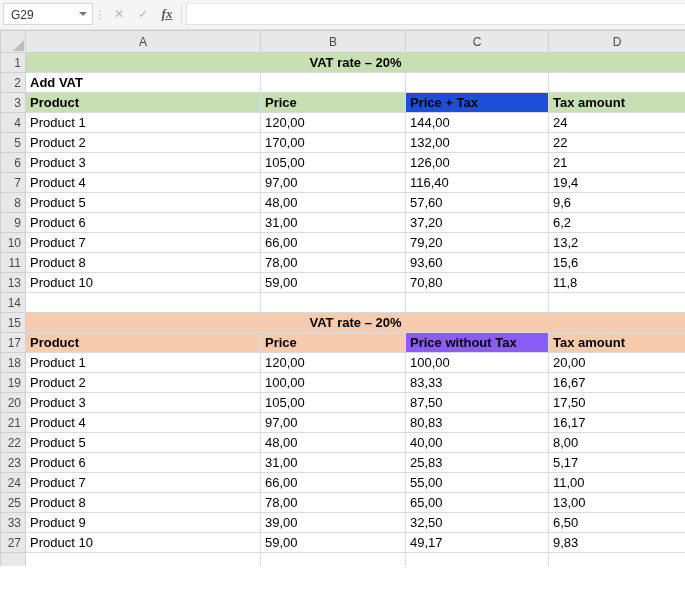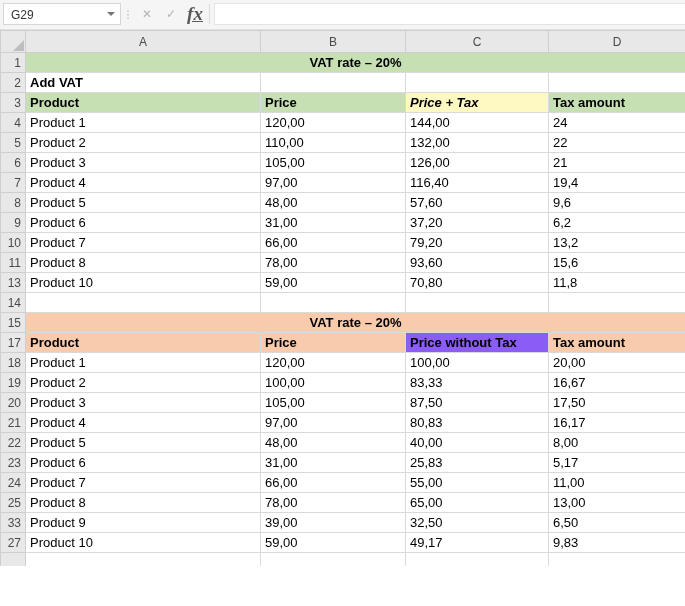--- a/index.html
+++ b/index.html
@@ -12,21 +12,21 @@
 
   
   .formula-strip {
     display: flex; align-items: stretch;
     height: 30px;
     background: #f5f5f5;
     border-bottom: 1px solid #e1e1e1;
     padding: 3px 0 4px 3px;
   }
   .name-box {
-    width: 118px;
+    width: 90px;
     background: #fff;
     border: 1px solid #d6d6d6;
     display: flex; align-items: stretch;
   }
   .name-box-value {
     flex: 1;
     font-size: 12px; color: #333;
     padding: 4px 0 0 7px;
   }
   .name-box-dd {
@@ -50,21 +50,21 @@
     width: 24px;
     display: flex; align-items: center; justify-content: center;
     font-size: 12px;
     color: #b4b4b4;
   }
   .fbar-btn.fx {
     color: #595959;
     font-family: "Liberation Serif", serif;
     font-style: italic;
     font-weight: bold;
-    font-size: 19px;
+    font-size: 13px;
     text-decoration: underline;
   }
   .fbar-divider {
     width: 1px; background: #dcdcdc; margin: 1px 4px 1px 2px;
   }
   .formula-input {
     flex: 1;
     background: #fff;
     border: 1px solid #e3e3e3;
     border-right: none;
@@ -170,34 +170,34 @@
         <th class="rowhead">2</th>
         <td class="cell bold">Add VAT</td>
         <td class="cell"></td>
         <td class="cell"></td>
         <td class="cell"></td>
       </tr>
       <tr>
         <th class="rowhead">3</th>
         <td class="cell bold" style="background: rgb(198, 224, 180);">Product</td>
         <td class="cell bold" style="background: rgb(198, 224, 180);">Price</td>
-        <td class="cell bold" style="background: #fef9c3; font-style: italic;">Price + Tax</td>
+        <td class="cell bold" style="background: #1d4ed8;">Price + Tax</td>
         <td class="cell bold" style="background: rgb(198, 224, 180);">Tax amount</td>
       </tr>
       <tr>
         <th class="rowhead">4</th>
         <td class="cell">Product 1</td>
         <td class="cell">120,00</td>
         <td class="cell">144,00</td>
         <td class="cell">24</td>
       </tr>
       <tr>
         <th class="rowhead">5</th>
         <td class="cell">Product 2</td>
-        <td class="cell">110,00</td>
+        <td class="cell">170,00</td>
         <td class="cell">132,00</td>
         <td class="cell">22</td>
       </tr>
       <tr>
         <th class="rowhead">6</th>
         <td class="cell">Product 3</td>
         <td class="cell">105,00</td>
         <td class="cell">126,00</td>
         <td class="cell">21</td>
       </tr>

